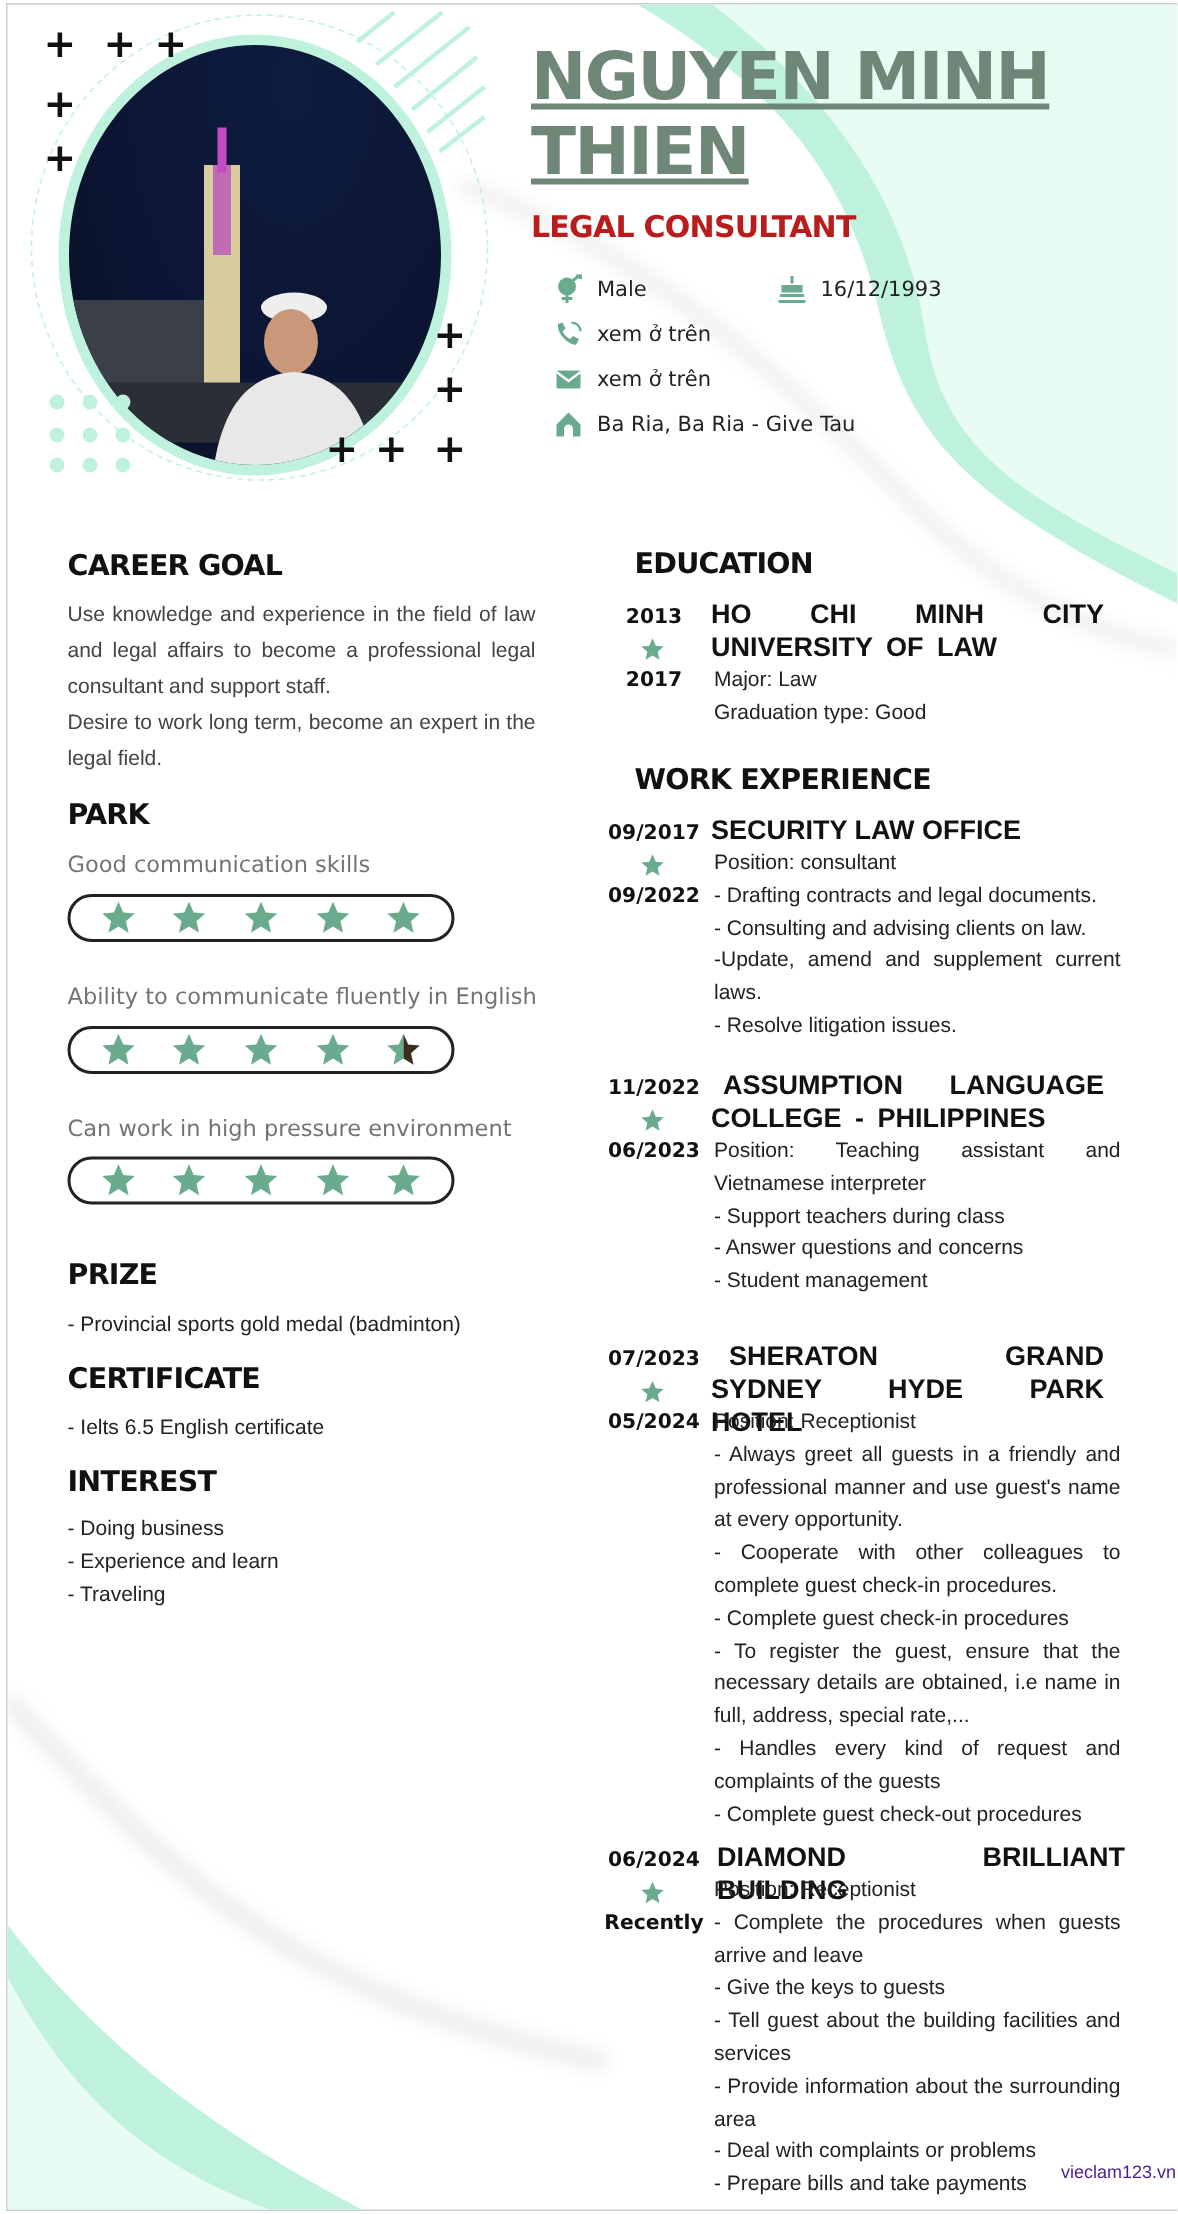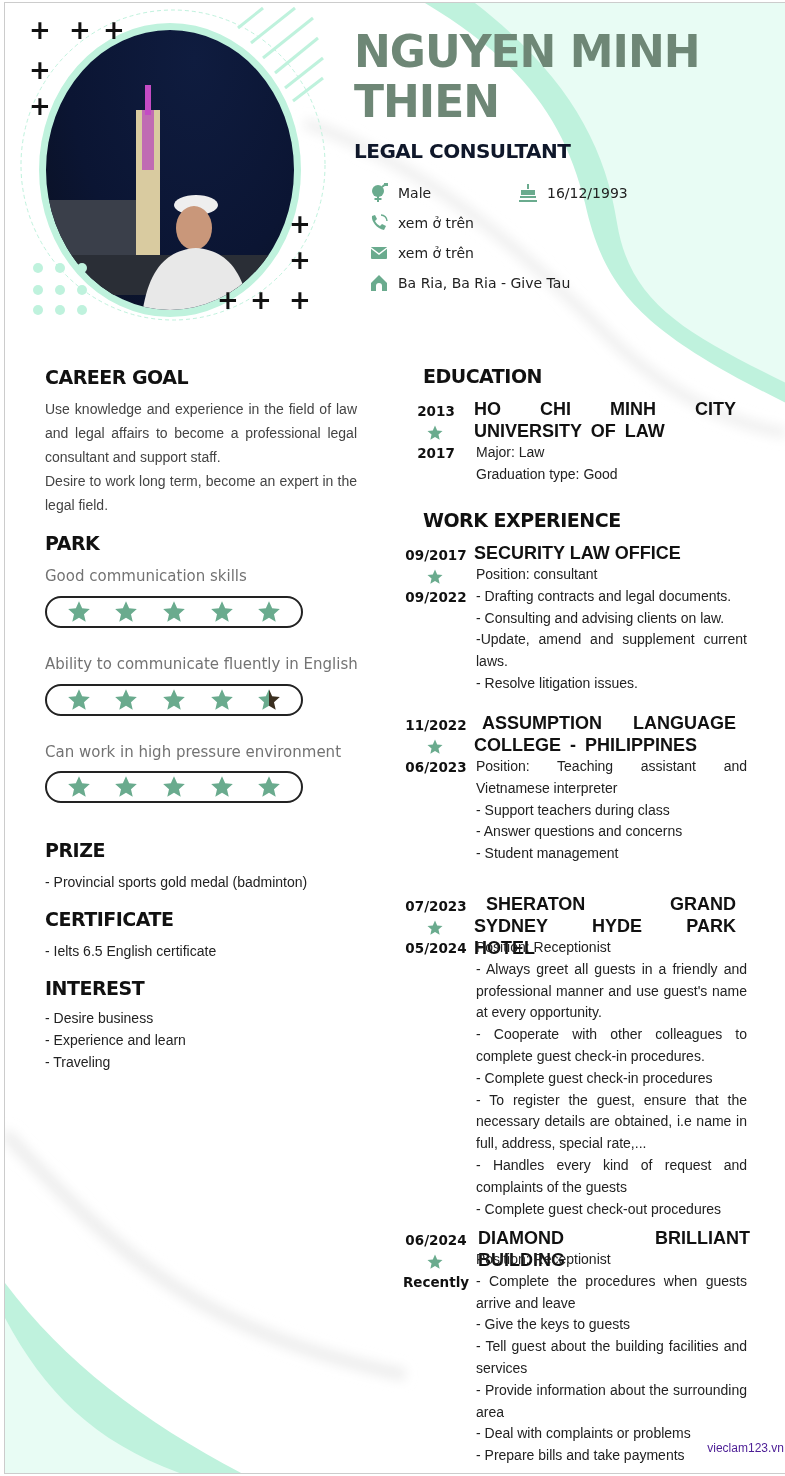--- a/index.html
+++ b/index.html
@@ -9,22 +9,22 @@
     .bg-svg { position: absolute; left: 0; top: 0; width: 781px; height: 1472px; z-index: 0; }
     .content { position: absolute; left: 0; top: 0; width: 781px; height: 1472px; z-index: 1; }
 
     
     .avatar-wrap { position: absolute; left: 8px; top: 0; width: 320px; height: 330px; }
     .avatar-photo { position: absolute; left: 26px; top: 20px; width: 262px; height: 294px; border-radius: 50%; border: 7px solid #bff2dd; overflow: hidden;
       background: radial-gradient(ellipse at 60% 10%, #0f1c3f 0%, #0b1533 60%, #0a1020 100%); }
     .plus { position: absolute; font-family: "DejaVu Sans", sans-serif; font-size: 26px; font-weight: bold; color: #111; line-height: 1; }
     .dot { position: absolute; width: 10px; height: 10px; border-radius: 50%; background: #bff2dd; }
 
-    .name { position: absolute; left: 349px; top: 24px; font-family: "DejaVu Sans", sans-serif; font-weight: bold; font-size: 44px; line-height: 50px; color: #6e8776; letter-spacing: -1px; }
-    .role { position: absolute; left: 349px; top: 136px; font-family: "DejaVu Sans", sans-serif; font-weight: bold; font-size: 20px; color: #0f172a; letter-spacing: -0.5px; }
+    .name { position: absolute; left: 349px; top: 24px; font-family: "DejaVu Sans", sans-serif; font-weight: bold; font-size: 44px; line-height: 50px; color: #6e8776; letter-spacing: -1px; text-decoration: underline; }
+    .role { position: absolute; left: 349px; top: 136px; font-family: "DejaVu Sans", sans-serif; font-weight: bold; font-size: 20px; color: #b91c1c; letter-spacing: -0.5px; }
     .info-row { position: absolute; display: flex; align-items: center; font-family: "DejaVu Sans", sans-serif; font-size: 14px; color: #222; }
     .info-row .ic { width: 20px; height: 20px; margin-right: 9px; display: flex; align-items: center; justify-content: center; }
 
     .h { position: absolute; font-family: "DejaVu Sans", sans-serif; font-weight: bold; font-size: 19px; color: #111; letter-spacing: -0.5px; }
     .para { position: absolute; font-size: 14px; line-height: 24px; color: #444; text-align: justify; }
     .small { position: absolute; font-family: "DejaVu Sans", sans-serif; font-size: 15px; color: #737373; }
     .bar { position: absolute; width: 258px; height: 32px; border: 2px solid #222; border-radius: 16px; display: flex; align-items: center; justify-content: space-around; padding: 0 8px; }
     .bar svg { width: 26px; height: 26px; }
     .list { position: absolute; font-size: 14px; line-height: 22px; color: #222; }
 
@@ -237,21 +237,21 @@
       <div>- Provincial sports gold medal (badminton)</div>
     </div>
 
     <div class="h" style="left:40px;top:905px">CERTIFICATE</div>
     <div class="list" style="left:40px;top:937px">
       <div>- Ielts 6.5 English certificate</div>
     </div>
 
     <div class="h" style="left:40px;top:974px">INTEREST</div>
     <div class="list" style="left:40px;top:1004px">
-      <div>- Desire business</div>
+      <div>- Doing business</div>
       <div>- Experience and learn</div>
       <div>- Traveling</div>
     </div>
 
     <div class="h" style="left:418px;top:362px">EDUCATION</div>
     <div class="date" style="left:396px;top:400px">2013</div>
     <svg class="star-s" style="left:421px;top:421px" viewBox="0 0 24 24">
         <path d="M12 2 L14.9 8.6 L22 9.3 L16.6 14 L18.2 21 L12 17.3 L5.8 21 L7.4 14 L2 9.3 L9.1 8.6 Z" fill="#6aab8e"></path>
       </svg>
     <div class="date" style="left:396px;top:442px">2017</div>

